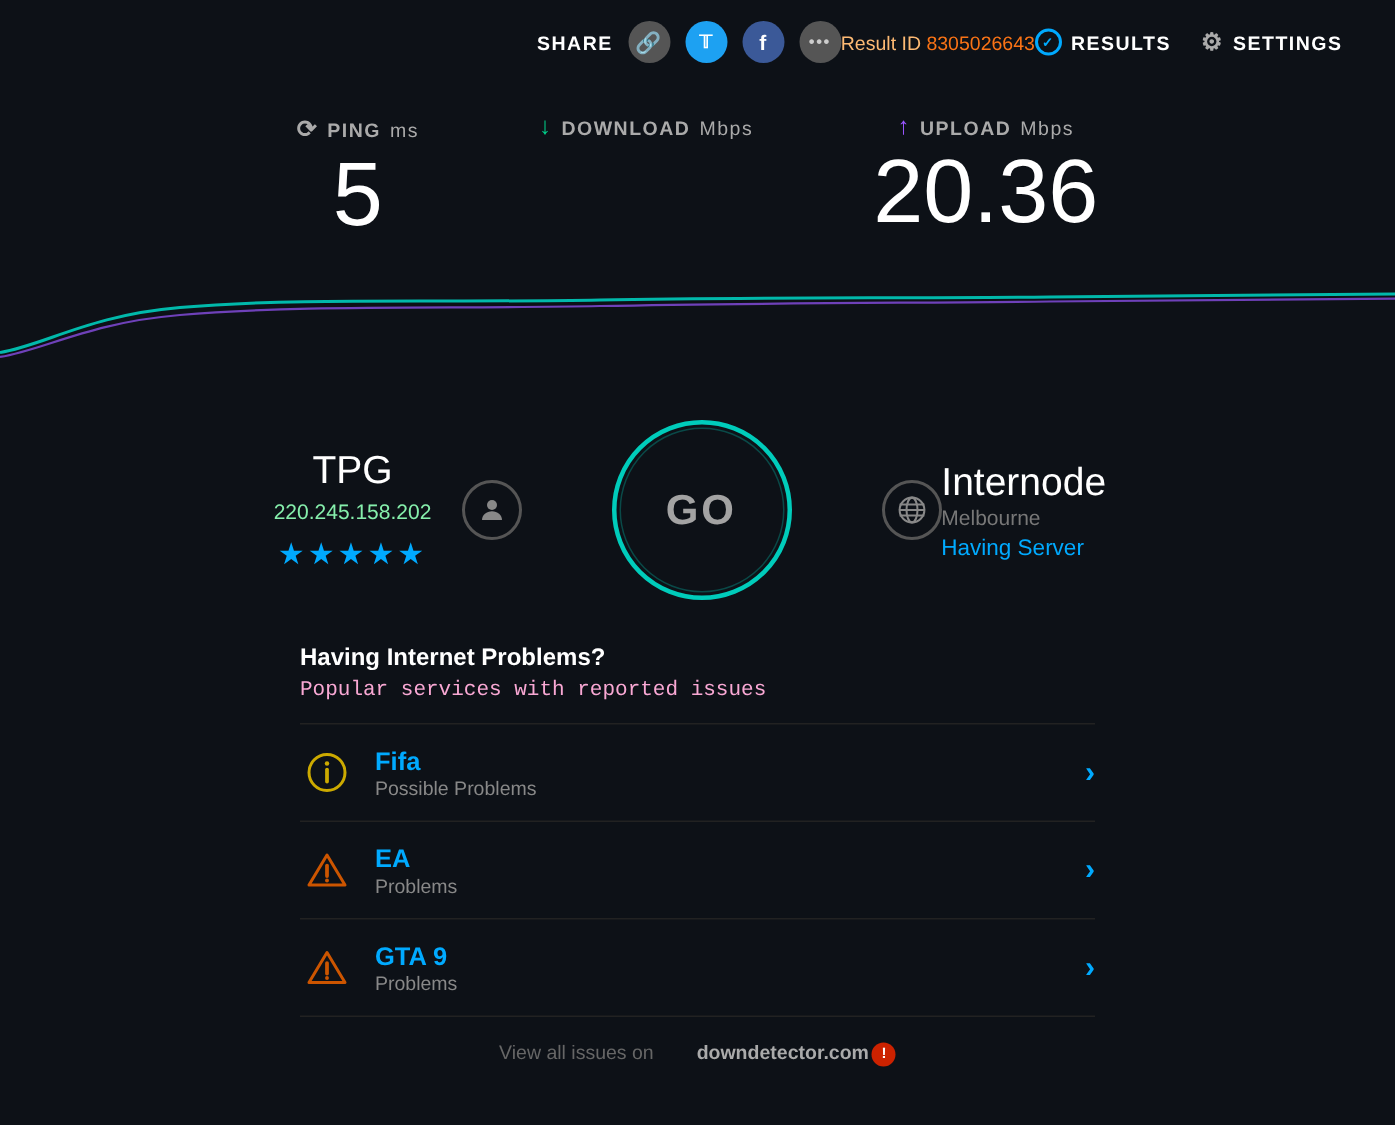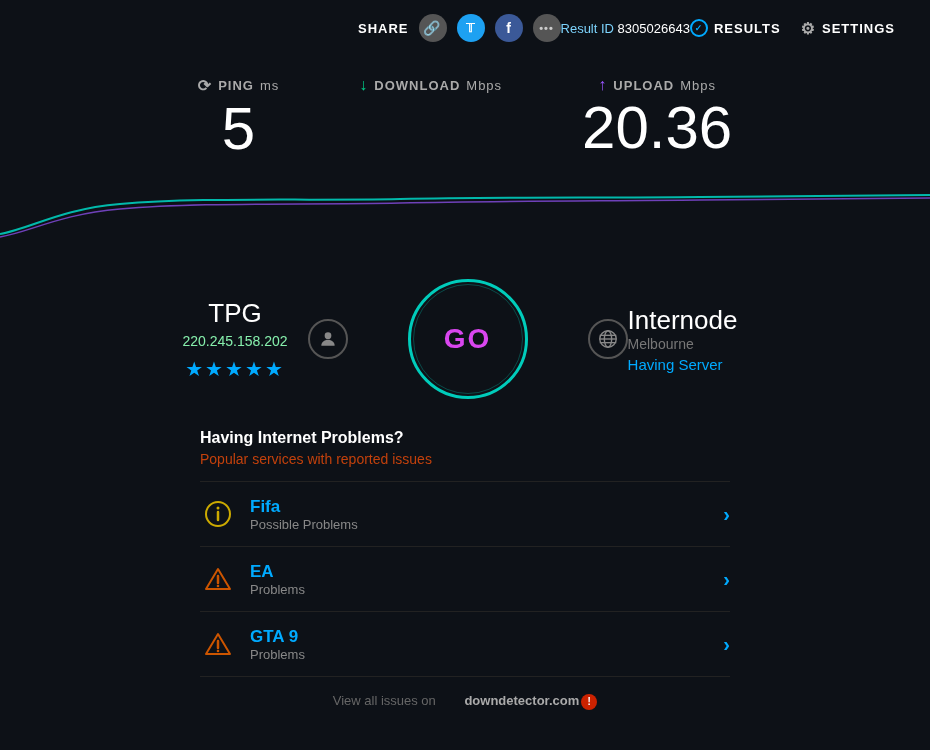--- a/index.html
+++ b/index.html
@@ -44,21 +44,21 @@
     .social-icon.link { background: #555; color: #ccc; }
     .social-icon.twitter { background: #1da1f2; color: #fff; }
     .social-icon.facebook { background: #3b5998; color: #fff; }
     .social-icon.more { background: #555; color: #ccc; }
 
     .result-id {
       font-size: 13px;
       color: #aaa;
     }
     .result-id span {
-      color: #7dd3fc;
+      color: #fdba74;
     }
 
     .header-right {
       display: flex;
       align-items: center;
       gap: 20px;
     }
     .header-btn {
       display: flex;
       align-items: center;
@@ -202,21 +202,21 @@
       content: '';
       position: absolute;
       width: 108px;
       height: 108px;
       border-radius: 50%;
       border: 1px solid rgba(0,204,187,0.3);
     }
     .go-label {
       font-size: 28px;
       font-weight: 700;
-      color: #d946ef;
+      color: #a3a3a3;
       letter-spacing: 2px;
     }
 
     
     .server-info {
       display: flex;
       align-items: center;
       min-width: 160px;
     }
     .globe-icon-btn {
@@ -255,22 +255,23 @@
       padding: 10px 200px 0;
     }
     .problems-title {
       font-size: 16px;
       font-weight: 700;
       color: #ffffff;
       margin-bottom: 4px;
     }
     .problems-subtitle {
       font-size: 14px;
-      color: #c2410c;
+      color: #f9a8d4;
       margin-bottom: 14px;
+      font-family: Liberation Mono, monospace;
     }
     .service-item {
       display: flex;
       align-items: center;
       padding: 14px 0;
       border-top: 1px solid #222;
       cursor: pointer;
     }
     .service-item:last-child {
       border-bottom: 1px solid #222;
@@ -335,21 +336,21 @@
   <div class="share-section">
     <span class="share-label">SHARE</span>
     <div class="social-icon link">🔗</div>
     <div class="social-icon twitter" style="font-weight:700; font-size:12px;">𝕋</div>
     <div class="social-icon facebook" style="font-weight:700;">f</div>
     <div class="social-icon more" style="font-size:11px; font-weight:700; letter-spacing:1px;">•••</div>
   </div>
 
   <div class="result-id">
     <span>Result ID</span>
-    <span style="color:#ffffff; cursor:pointer;">8305026643</span>
+    <span style="color:#f97316; cursor:pointer;">8305026643</span>
   </div>
 
   <div class="header-right">
     <div class="header-btn">
       <div class="icon-circle">✓</div>
       <span>RESULTS</span>
     </div>
     <div class="header-btn">
       <span class="gear-icon">⚙</span>
       <span>SETTINGS</span>

